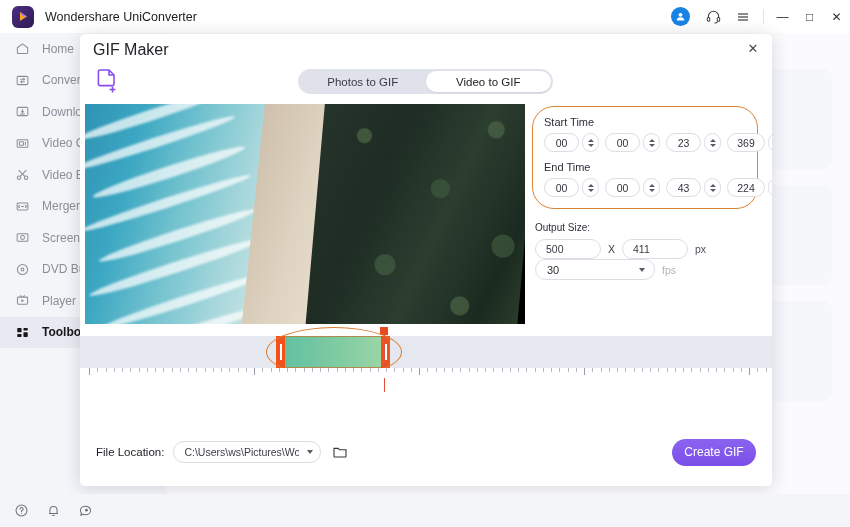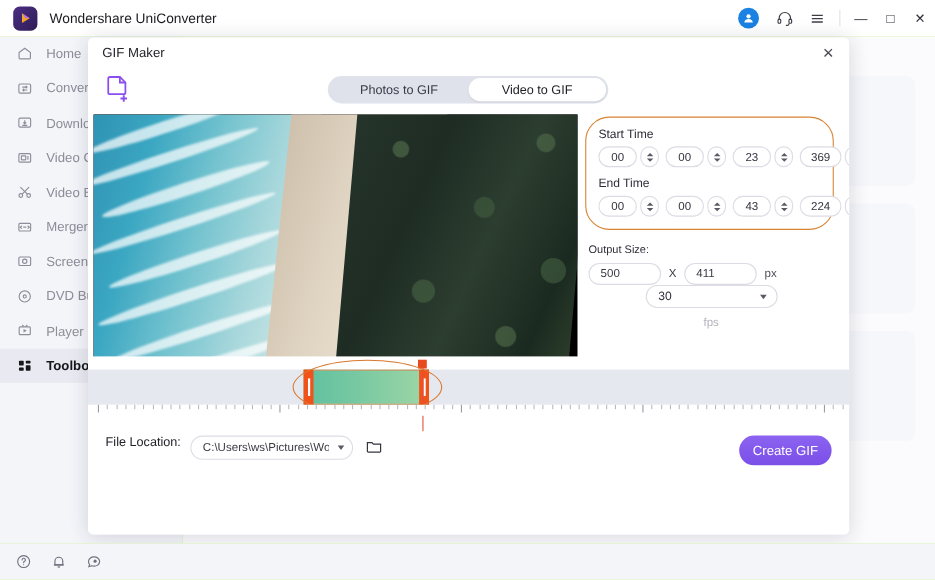--- a/index.html
+++ b/index.html
@@ -77,21 +77,21 @@
   .sb-icon { color: #6f6f7d; display: flex; align-items: center; }
 
   
   .dialog {
     position: absolute; left: 80px; top: 34px; width: 692px; height: 452px;
     background: #ffffff; border-radius: 5px;
     box-shadow: 0 2px 18px rgba(30,30,60,.16);
     overflow: hidden;
   }
   .dlg-head { height: 29px; position: relative; }
-  .dlg-title { position: absolute; left: 13px; top: 7px; font-size: 12px; color: #23232a; }
+  .dlg-title { position: absolute; left: 13px; top: 7px; font-size: 16px; color: #23232a; }
   .dlg-close {
     position: absolute; right: 9px; top: 4px; width: 20px; height: 20px;
     display: flex; align-items: center; justify-content: center; color: #4a4a55; font-size: 13px;
   }
 
   .dlg-toolbar { height: 41px; position: relative; }
   .addfile-icon { position: absolute; left: 15px; top: 4px; width: 26px; height: 28px; }
   .tabs {
     position: absolute; left: 218px; top: 6px; width: 255px; height: 25px;
     background: #dfe2eb; border-radius: 13px; display: flex; padding: 2px;
@@ -174,21 +174,21 @@
   .sec-label { font-size: 10px; color: #2e2e38; margin: 13px 0 6px 3px; }
   .size-row { display: flex; align-items: center; gap: 7px; padding-left: 3px; }
   .inp {
     height: 20px; border: 1px solid #dcdce4; border-radius: 10px; background: #fff;
     font-size: 10.5px; color: #3a3a44; display: flex; align-items: center; padding-left: 10px;
   }
   .inp.size { width: 66px; }
   .x-sep { font-size: 10.5px; color: #3a3a44; }
   .unit { font-size: 10.5px; color: #50505c; }
   .unit.dim { color: #b3b3bd; }
-  .fps-row { display: flex; align-items: center; gap: 7px; padding-left: 3px; flex-direction: column; }
+  .fps-row { display: flex; align-items: center; gap: 7px; padding-left: 3px; }
   .select {
     width: 120px; height: 21px; border: 1px solid #dcdce4; border-radius: 11px; background: #fff;
     font-size: 11px; color: #2d2d36; display: flex; align-items: center;
     padding: 0 9px 0 11px; position: relative;
   }
   .select .chev { margin-left: auto; width: 0; height: 0;
     border-left: 3.5px solid transparent; border-right: 3.5px solid transparent;
     border-top: 4.5px solid #5a5a66; }
 
   
@@ -216,22 +216,22 @@
   }
   .tl-ruler { position: absolute; left: 0; top: 44px; width: 692px; height: 10px; background: #fff; }
   .tick { position: absolute; top: 0; width: 1px; background: #b8b8c4; }
   .tick.major { height: 7px; background: #9a9aa8; }
   .tick.minor { height: 3.5px; }
   .tl-labels { position: absolute; left: 0; top: 54px; width: 692px; height: 16px; }
   .tl-lab { position: absolute; font-size: 9.5px; color: #55555f; white-space: nowrap; }
 
   
   .dlg-foot {
-    position: absolute; left: 0; top: 362px; width: 692px; height: 90px;
-    background: #fff; display: flex; padding: 0 16px;
+    position: absolute; left: 0; top: 373px; width: 692px; height: 90px;
+    background: #fff; display: flex; align-items: center; padding: 0 16px;
   }
   .foot-label { font-size: 11.5px; color: #22222a; margin-right: 9px; }
   .path-sel {
     width: 148px; height: 22px; border: 1px solid #dcdce4; border-radius: 11px; background: #fff;
     display: flex; align-items: center; padding: 0 7px 0 10px;
     font-size: 10.5px; color: #3b3b45; overflow: hidden;
   }
   .path-txt { overflow: hidden; text-overflow: clip; white-space: nowrap; max-width: 115px; }
   .path-sel .chev { margin-left: auto; width: 0; height: 0;
     border-left: 3.2px solid transparent; border-right: 3.2px solid transparent;

